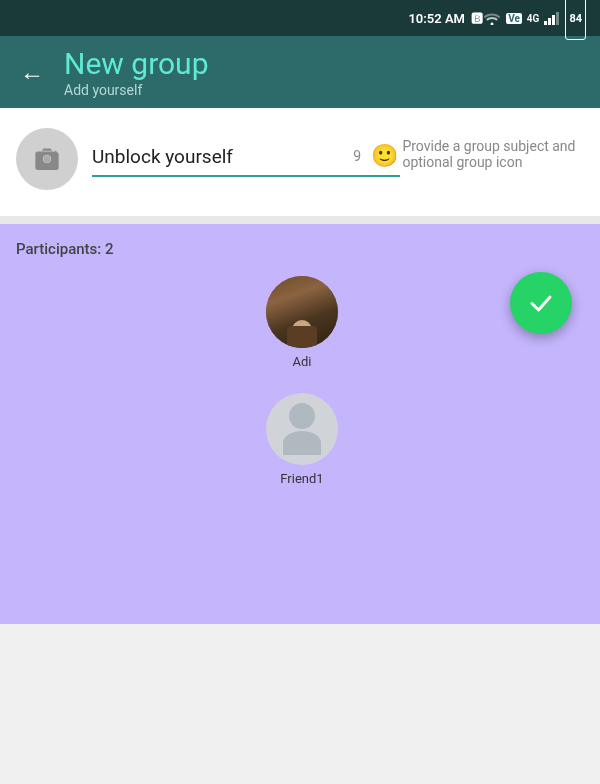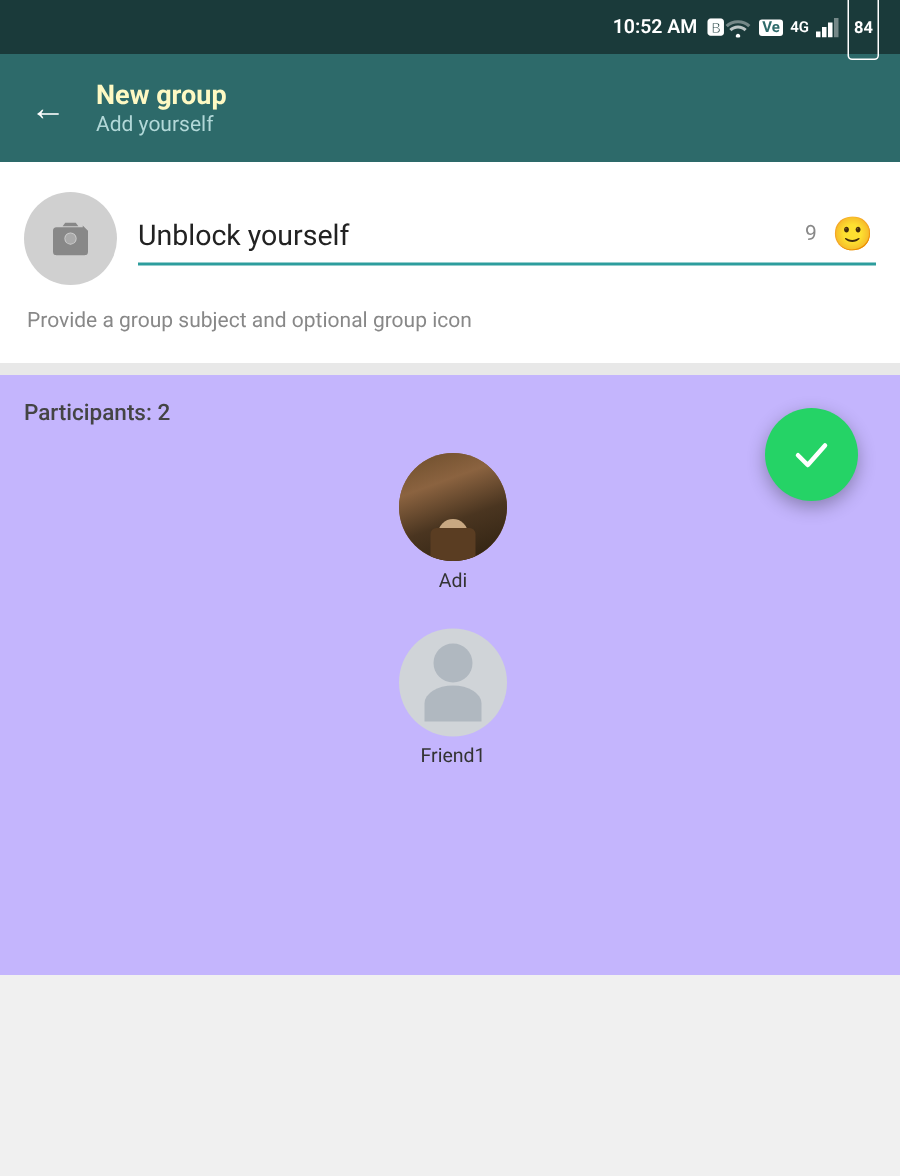--- a/index.html
+++ b/index.html
@@ -64,37 +64,37 @@
       height: 32px;
       display: flex;
       align-items: center;
       justify-content: center;
     }
     .app-bar-title-section {
       display: flex;
       flex-direction: column;
     }
     .app-bar-title {
-      color: #fef9c3;
-      font-size: 18px;
-      font-weight: 700;
+      color: #5eead4;
+      font-size: 30px;
+      font-weight: 400;
       line-height: 1.2;
     }
     .app-bar-subtitle {
       color: #b2d8d8;
       font-size: 14px;
       font-weight: 400;
     }
 
     
     .content-area {
       background: white;
       padding: 20px 16px 20px 16px;
       display: flex;
-      flex-direction: column;
+      flex-direction: row;
     }
 
     
     .input-row {
       display: flex;
       align-items: center;
       gap: 14px;
       padding-bottom: 6px;
     }
     .group-icon-placeholder {

